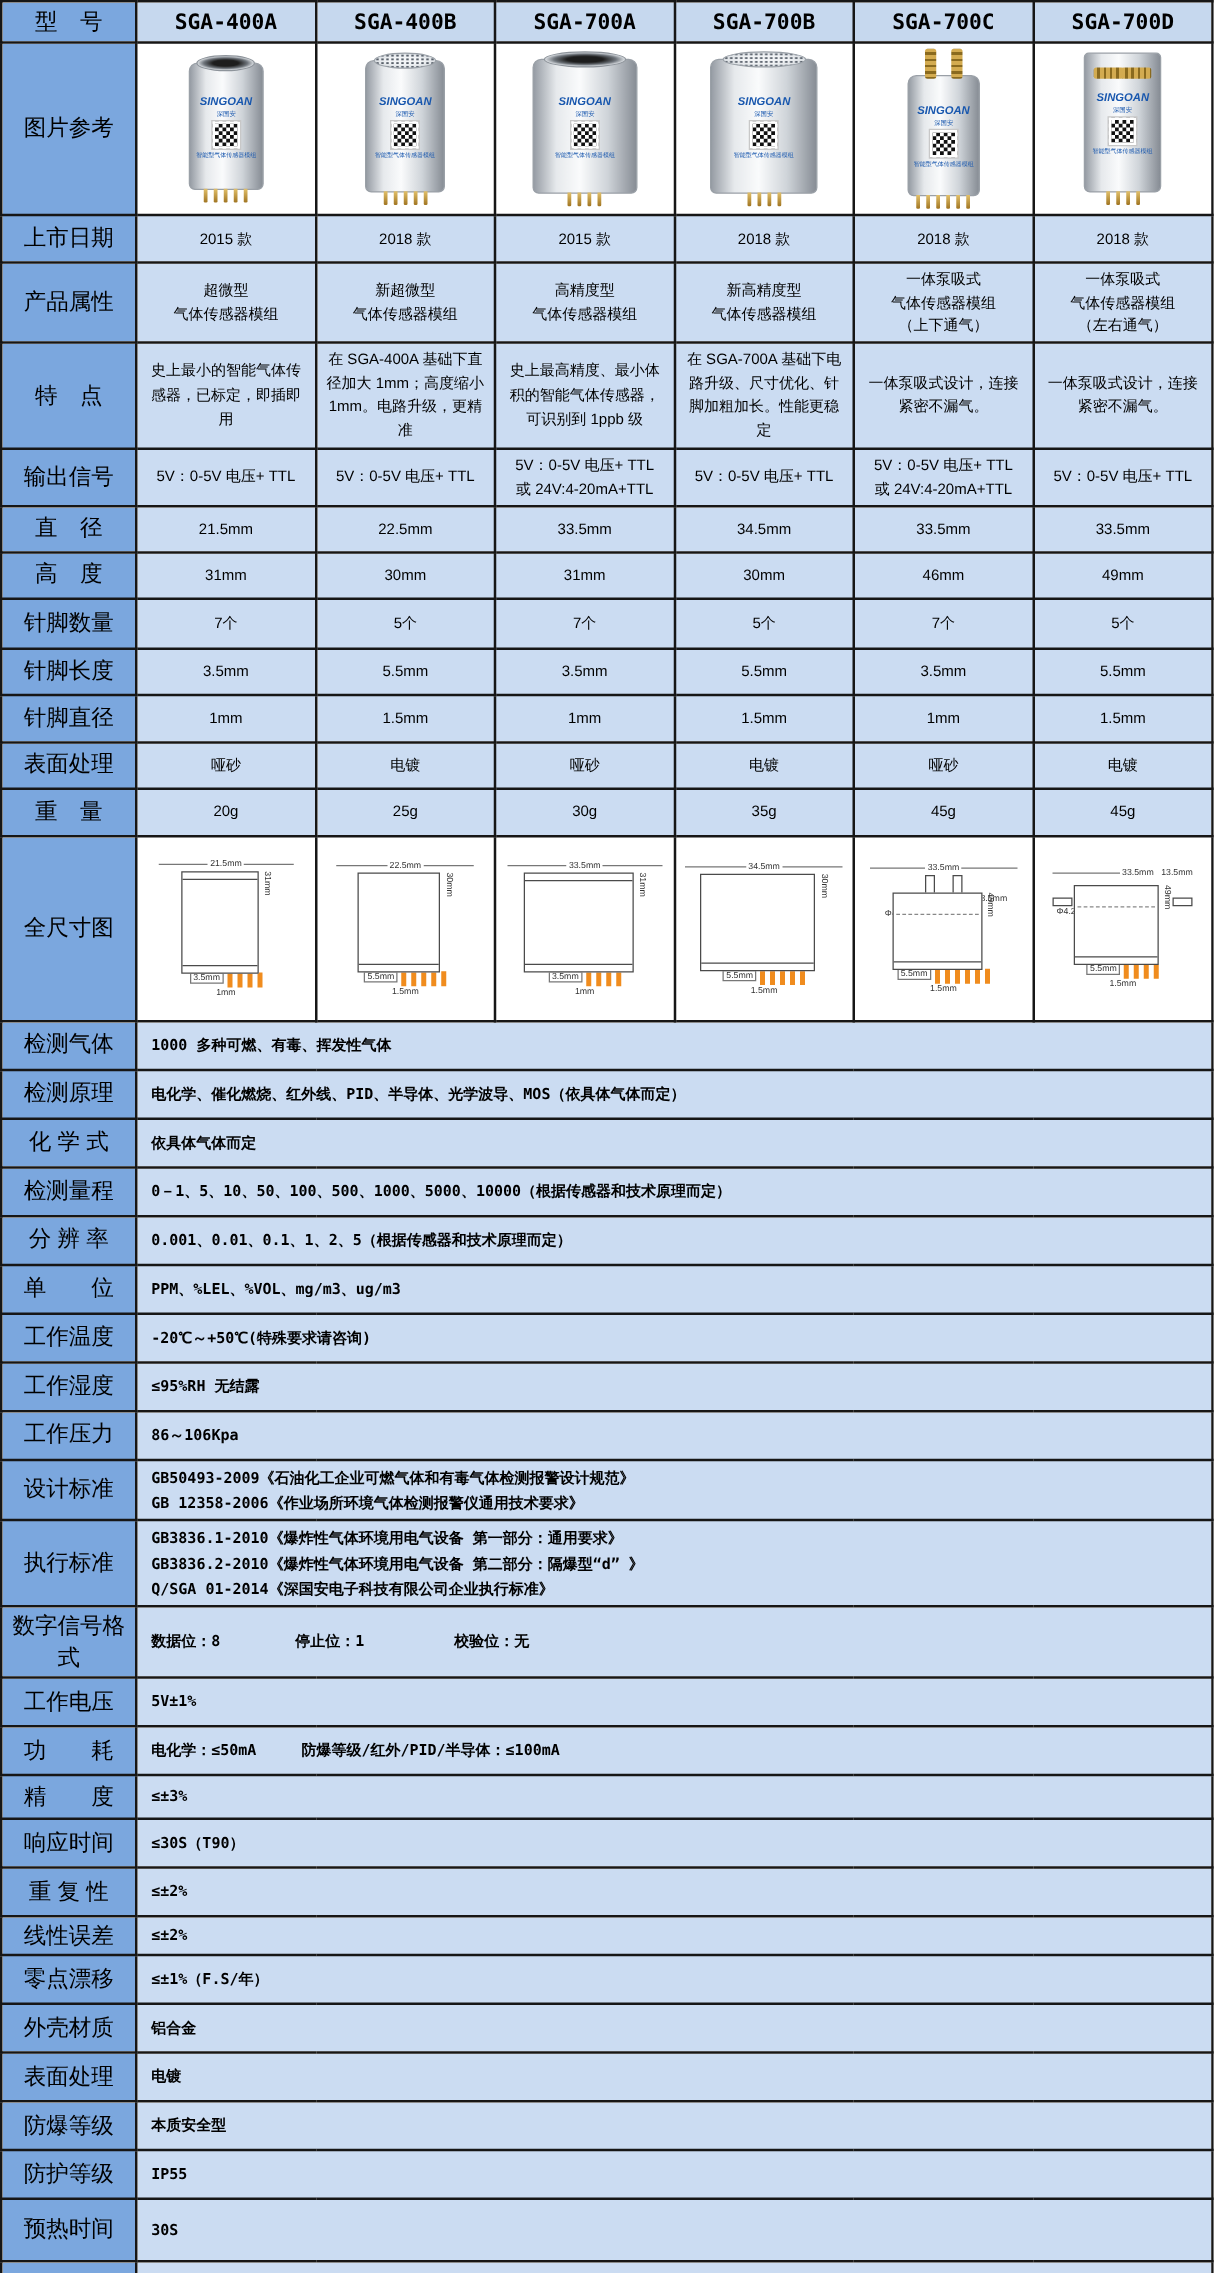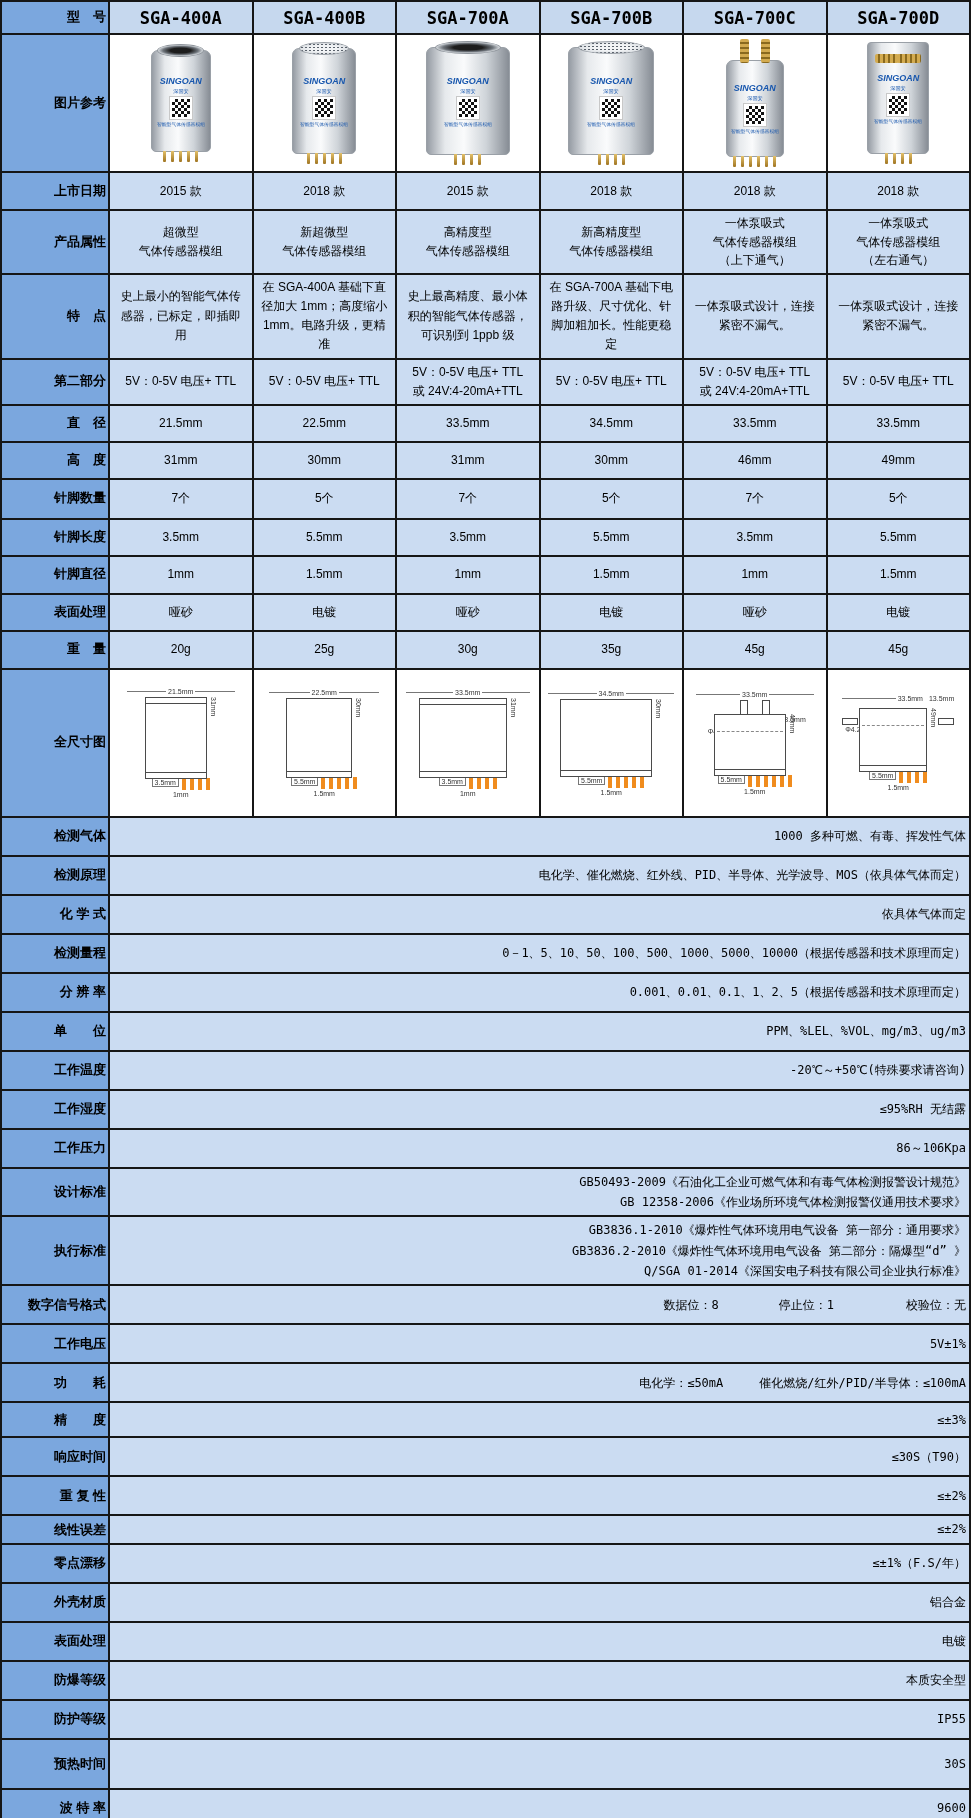--- a/index.html
+++ b/index.html
@@ -10,39 +10,39 @@
     --pin:#F08C1E;
     --brand-blue:#1857AE;
   }
   *{box-sizing:border-box;}
   html,body{margin:0;padding:0;background:#fff;}
   body{width:971px;font-family:"Liberation Sans",sans-serif;color:#000;}
   table{width:971px;border-collapse:collapse;table-layout:fixed;}
   td{border:2px solid var(--bd);vertical-align:middle;overflow:hidden;}
   .lbl{
     background:var(--label-bg);
-    font-weight:bold;font-size:13px;text-align:right;
+    font-weight:normal;font-size:18px;text-align:center;
     white-space:pre-line;line-height:1.4;padding:2px;
   }
   .mhead{
     background:var(--head-bg);
     font-family:"DejaVu Sans Mono",monospace;
     font-weight:bold;font-size:17px;text-align:center;
   }
   .val{
     background:var(--cell-bg);
     font-size:12px;text-align:center;white-space:pre-line;line-height:1.55;
     padding:3px 5px;
   }
   .feat{font-size:12px;line-height:1.6;}
   .sval{
     background:var(--cell-bg);
     font-family:"DejaVu Sans Mono",monospace;
-    font-size:12px;text-align:right;padding:3px 3px 3px 11px;
-    white-space:pre-line;line-height:1.7;
+    font-size:12px;text-align:left;padding:3px 3px 3px 11px;
+    white-space:pre-line;line-height:1.7;font-weight:bold;
   }
   .img-cell,.draw-cell{background:#fff;padding:4px 2px;}
   
   .sensor{position:relative;margin:0 auto;display:flex;flex-direction:column;align-items:center;}
   .cap{width:78%;height:13px;border-radius:50%;z-index:2;margin-bottom:-7px;
        background:radial-gradient(ellipse at center,#1d1d1d 32%,#6f757c 55%,#e2e6ea 72%,#aab0b7 100%);
        border:1px solid #8e949b;}
   .cap.mesh{background:
        radial-gradient(circle,#59616b 0.8px,transparent 1.1px) 0 0/4px 3px,
        radial-gradient(ellipse at center,#f2f4f6 40%,#c6ccd2 100%);
@@ -257,21 +257,21 @@
     <td class="lbl">特　点</td>
     <td class="val feat">史上最小的智能气体传感器，已标定，即插即用</td>
     <td class="val feat">在 SGA-400A 基础下直径加大 1mm；高度缩小 1mm。电路升级，更精准</td>
     <td class="val feat">史上最高精度、最小体积的智能气体传感器，可识别到 1ppb 级</td>
     <td class="val feat">在 SGA-700A 基础下电路升级、尺寸优化、针脚加粗加长。性能更稳定</td>
     <td class="val feat">一体泵吸式设计，连接紧密不漏气。</td>
     <td class="val feat">一体泵吸式设计，连接紧密不漏气。</td>
   </tr>
 
   <tr style="height:46px">
-    <td class="lbl">第二部分</td>
+    <td class="lbl">输出信号</td>
     <td class="val">5V：0-5V 电压+ TTL</td>
     <td class="val">5V：0-5V 电压+ TTL</td>
     <td class="val">5V：0-5V 电压+ TTL
 或 24V:4-20mA+TTL</td>
     <td class="val">5V：0-5V 电压+ TTL</td>
     <td class="val">5V：0-5V 电压+ TTL
 或 24V:4-20mA+TTL</td>
     <td class="val">5V：0-5V 电压+ TTL</td>
   </tr>
 
@@ -566,21 +566,21 @@
   <tr style="height:39px">
     <td class="lbl">数字信号格式</td>
     <td class="sval" colspan="6">数据位：8　　　　　停止位：1　　　　　　校验位：无</td>
   </tr>
   <tr style="height:39px">
     <td class="lbl">工作电压</td>
     <td class="sval" colspan="6">5V±1%</td>
   </tr>
   <tr style="height:39px">
     <td class="lbl">功　　耗</td>
-    <td class="sval" colspan="6">电化学：≤50mA　　　催化燃烧/红外/PID/半导体：≤100mA</td>
+    <td class="sval" colspan="6">电化学：≤50mA　　　防爆等级/红外/PID/半导体：≤100mA</td>
   </tr>
   <tr style="height:35px">
     <td class="lbl">精　　度</td>
     <td class="sval" colspan="6">≤±3%</td>
   </tr>
   <tr style="height:39px">
     <td class="lbl">响应时间</td>
     <td class="sval" colspan="6">≤30S（T90）</td>
   </tr>
   <tr style="height:39px">

